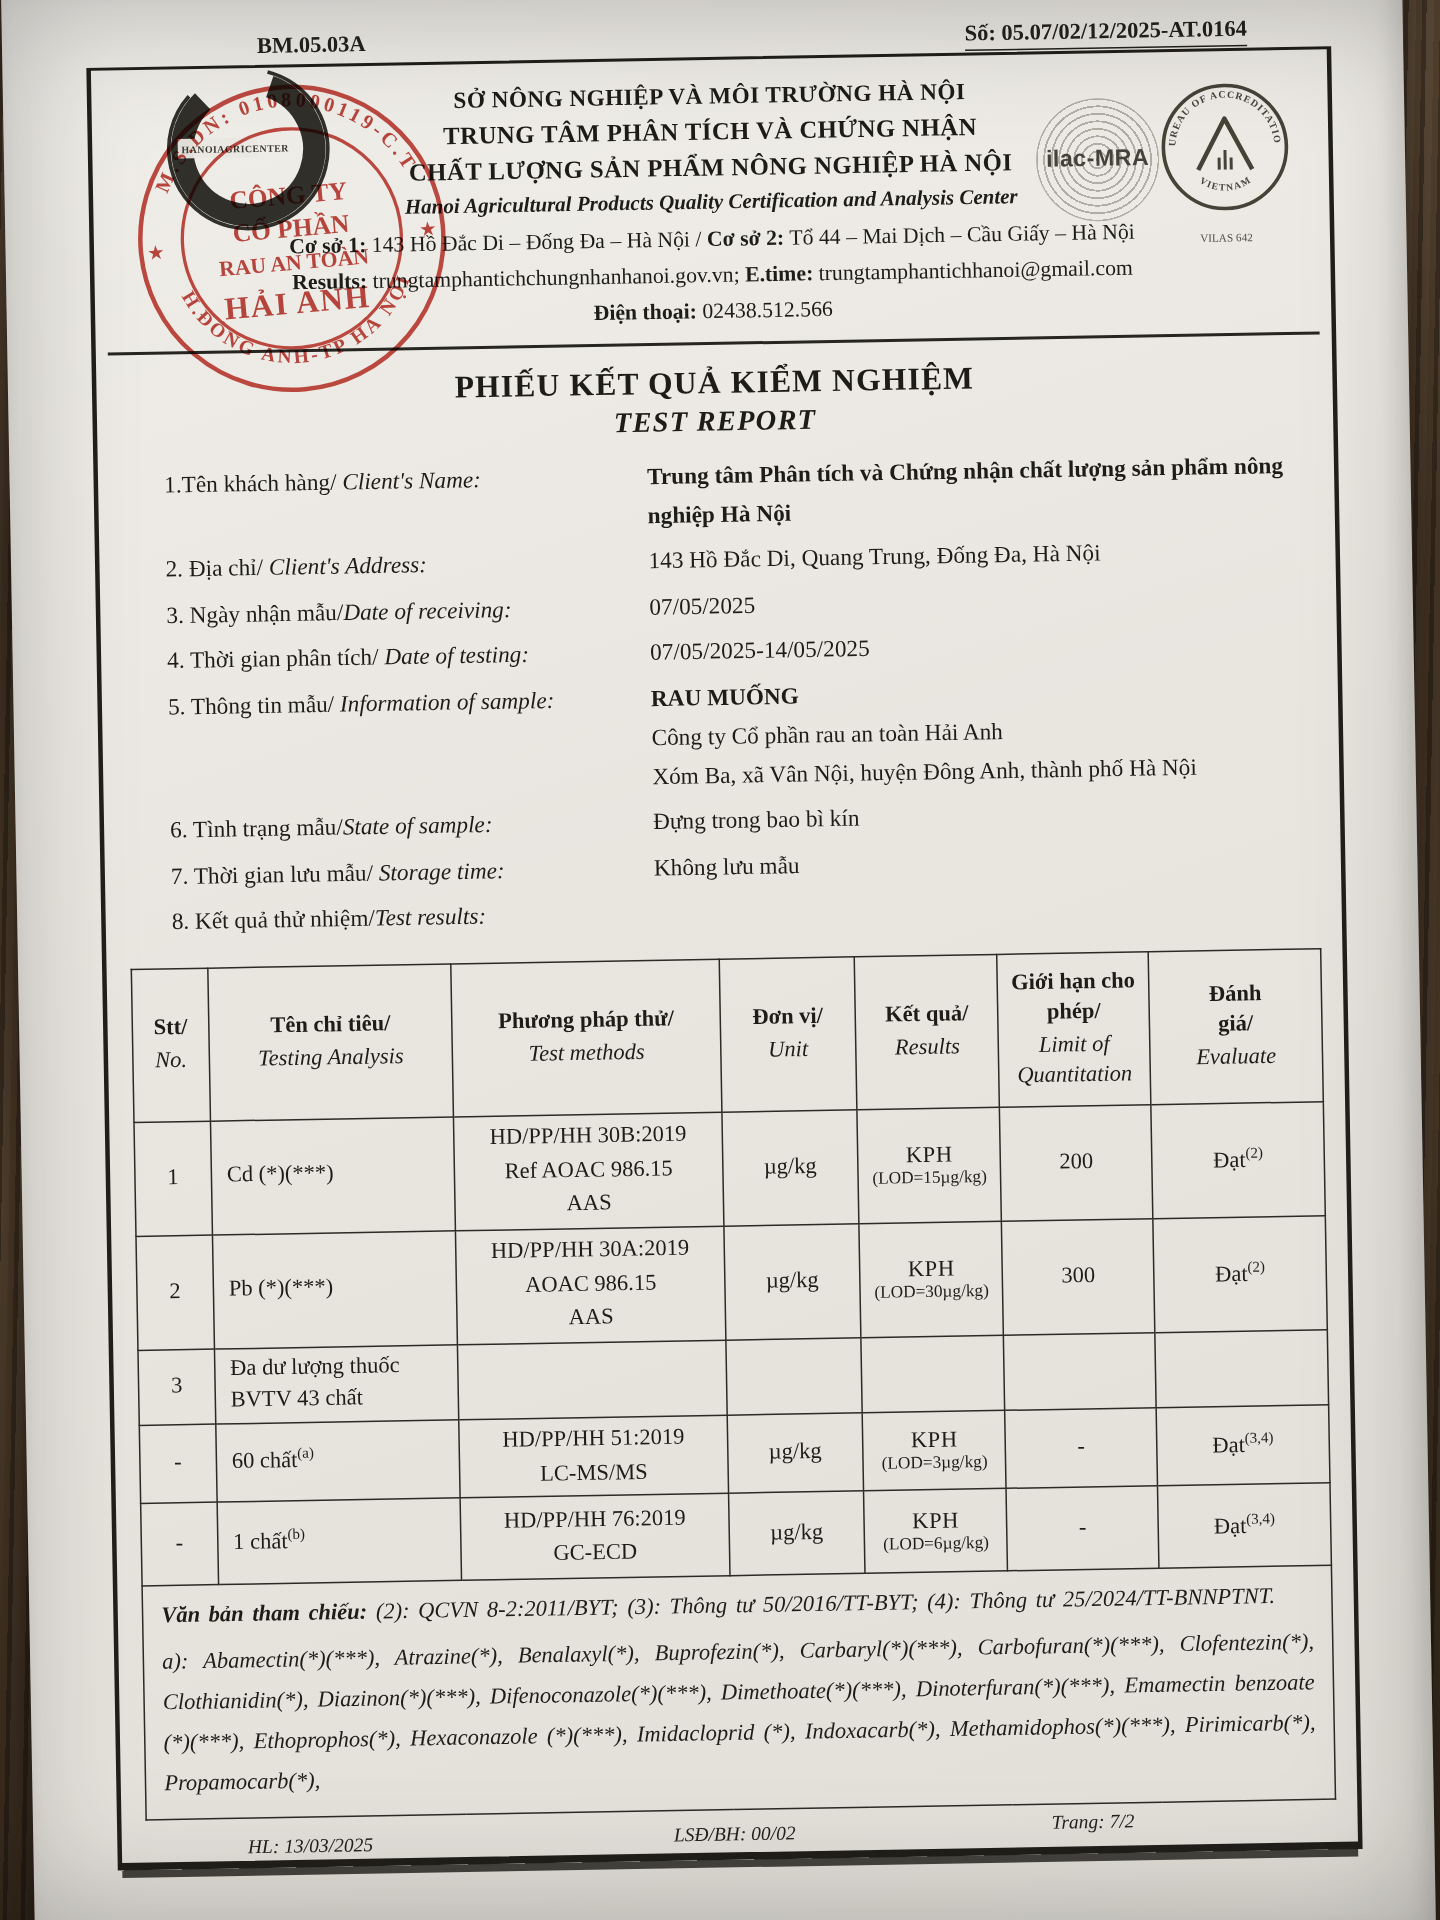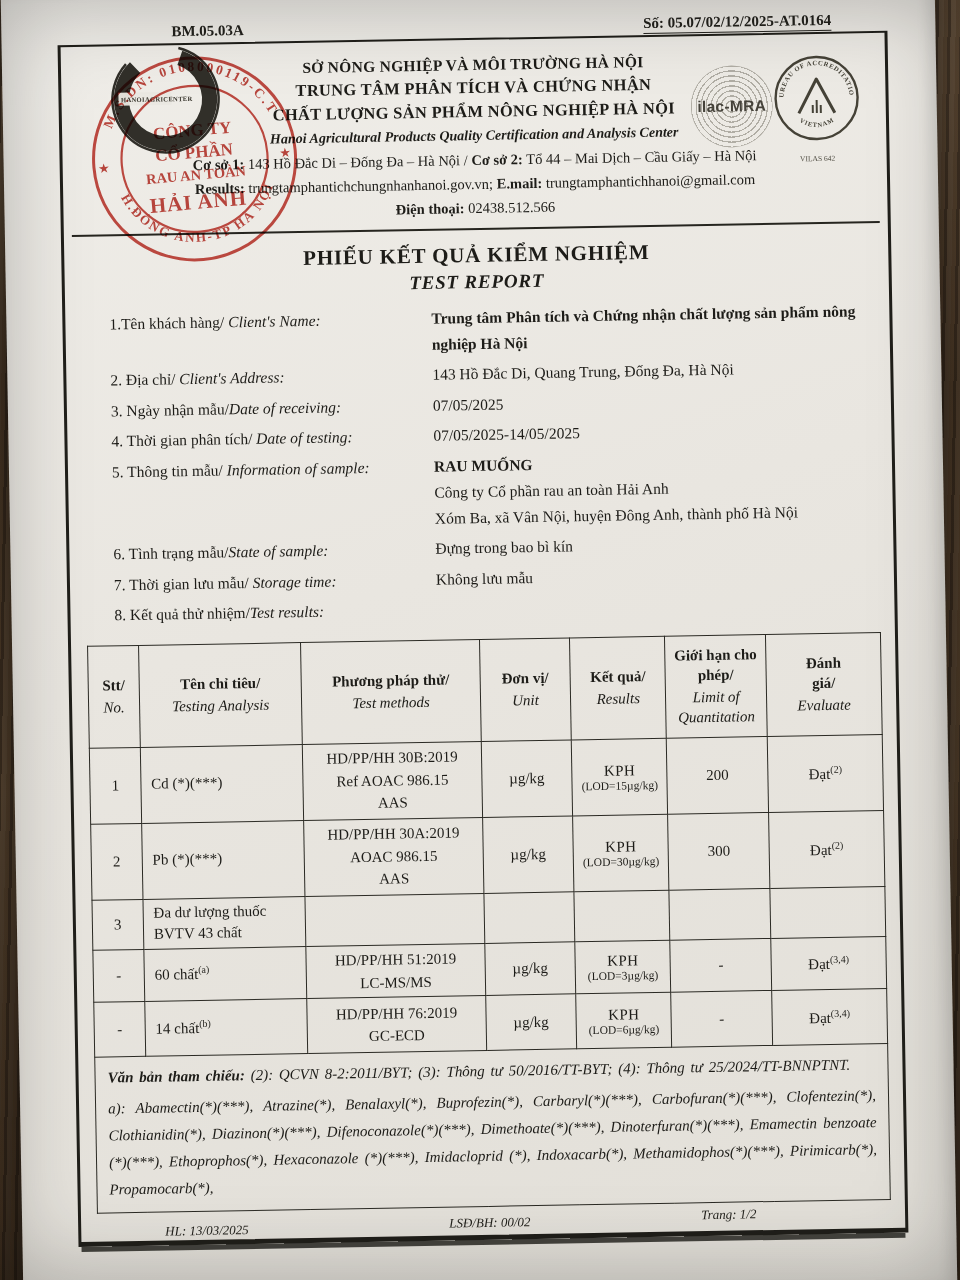--- a/index.html
+++ b/index.html
@@ -143,21 +143,21 @@
 
       <div class="org-header">
         <div class="h-dept">SỞ NÔNG NGHIỆP VÀ MÔI TRƯỜNG HÀ NỘI</div>
         <div class="h-center">TRUNG TÂM PHÂN TÍCH VÀ CHỨNG NHẬN</div>
         <div class="h-center">CHẤT LƯỢNG SẢN PHẨM NÔNG NGHIỆP HÀ NỘI</div>
         <div class="h-en">Hanoi Agricultural Products Quality Certification and Analysis Center</div>
         <div class="h-line">
           <b>Cơ sở 1:</b><span> 143 Hồ Đắc Di – Đống Đa – Hà Nội / </span><b>Cơ sở 2:</b><span> Tổ 44 – Mai Dịch – Cầu Giấy – Hà Nội</span>
         </div>
         <div class="h-line">
-          <b>Results:</b><span> trungtamphantichchungnhanhanoi.gov.vn; </span><b>E.mail:</b><span> trungtamphantichhanoi@gmail.com</span>
+          <b>Results:</b><span> trungtamphantichchungnhanhanoi.gov.vn; </span><b>E.time:</b><span> trungtamphantichhanoi@gmail.com</span>
         </div>
         <div class="h-line">
           <b>Điện thoại:</b><span> 02438.512.566</span>
         </div>
       </div>
       <div class="h-rule"></div>
 
       <div class="title-vi">PHIẾU KẾT QUẢ KIỂM NGHIỆM</div>
       <div class="title-en">TEST REPORT</div>
 
@@ -306,21 +306,21 @@
               <td class="c">µg/kg</td>
               <td>
                 <div class="kph">KPH</div>
                 <div class="lod">(LOD=3µg/kg)</div>
               </td>
               <td class="c">-</td>
               <td class="c"><span>Đạt</span><sup class="sp">(3,4)</sup></td>
             </tr>
             <tr>
               <td class="c">-</td>
-              <td class="name-cell"><span>14 chất</span><sup class="sp">(b)</sup></td>
+              <td class="name-cell"><span>1 chất</span><sup class="sp">(b)</sup></td>
               <td>
                 <div class="m-line">HD/PP/HH 76:2019</div>
                 <div class="m-line">GC-ECD</div>
               </td>
               <td class="c">µg/kg</td>
               <td>
                 <div class="kph">KPH</div>
                 <div class="lod">(LOD=6µg/kg)</div>
               </td>
               <td class="c">-</td>
@@ -333,18 +333,18 @@
               <p class="note-ref"><b>Văn bản tham chiếu:</b><span> (2): QCVN 8-2:2011/BYT; (3): Thông tư 50/2016/TT-BYT; (4): Thông tư 25/2024/TT-BNNPTNT.</span></p>
               <p class="note-a">a): Abamectin(*)(***), Atrazine(*), Benalaxyl(*), Buprofezin(*), Carbaryl(*)(***), Carbofuran(*)(***), Clofentezin(*), Clothianidin(*), Diazinon(*)(***), Difenoconazole(*)(***), Dimethoate(*)(***), Dinoterfuran(*)(***), Emamectin benzoate (*)(***), Ethoprophos(*), Hexaconazole (*)(***), Imidacloprid (*), Indoxacarb(*), Methamidophos(*)(***), Pirimicarb(*), Propamocarb(*),</p>
             </td>
           </tr>
         </tbody>
       </table>
 
       <div class="doc-footer">
         <span class="f-hl">HL: 13/03/2025</span>
         <span class="f-lsd">LSĐ/BH: 00/02</span>
-        <span class="f-trang">Trang: 1/2</span>
+        <span class="f-trang">Trang: 7/2</span>
       </div>
 
     </div>
   </div>
 </div>
 
 </body></html>

